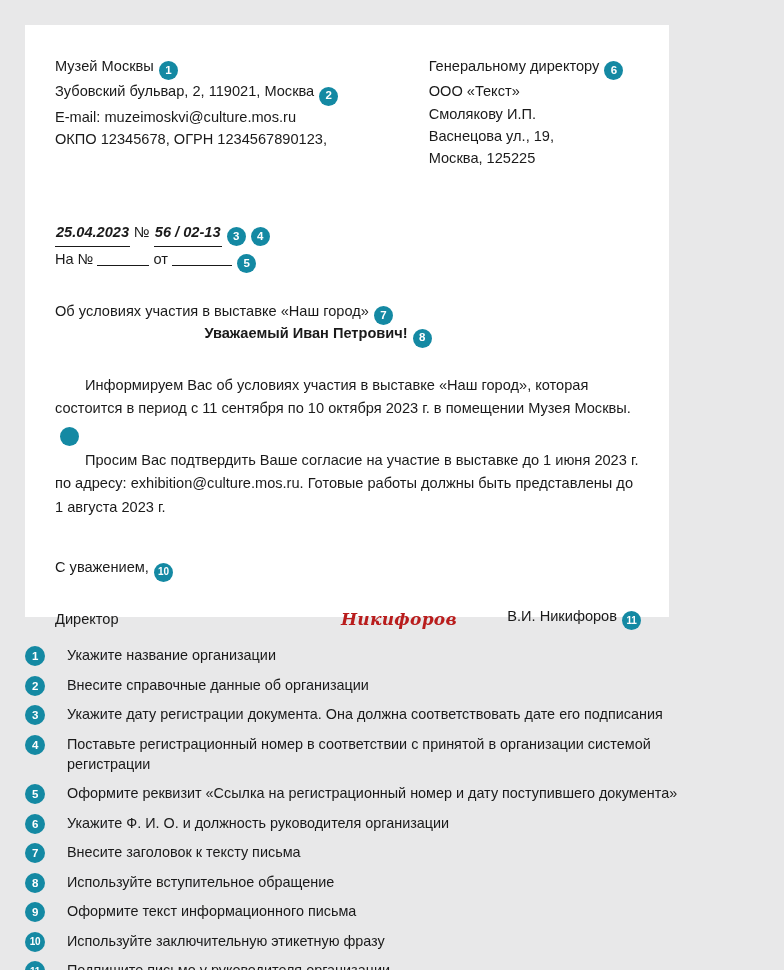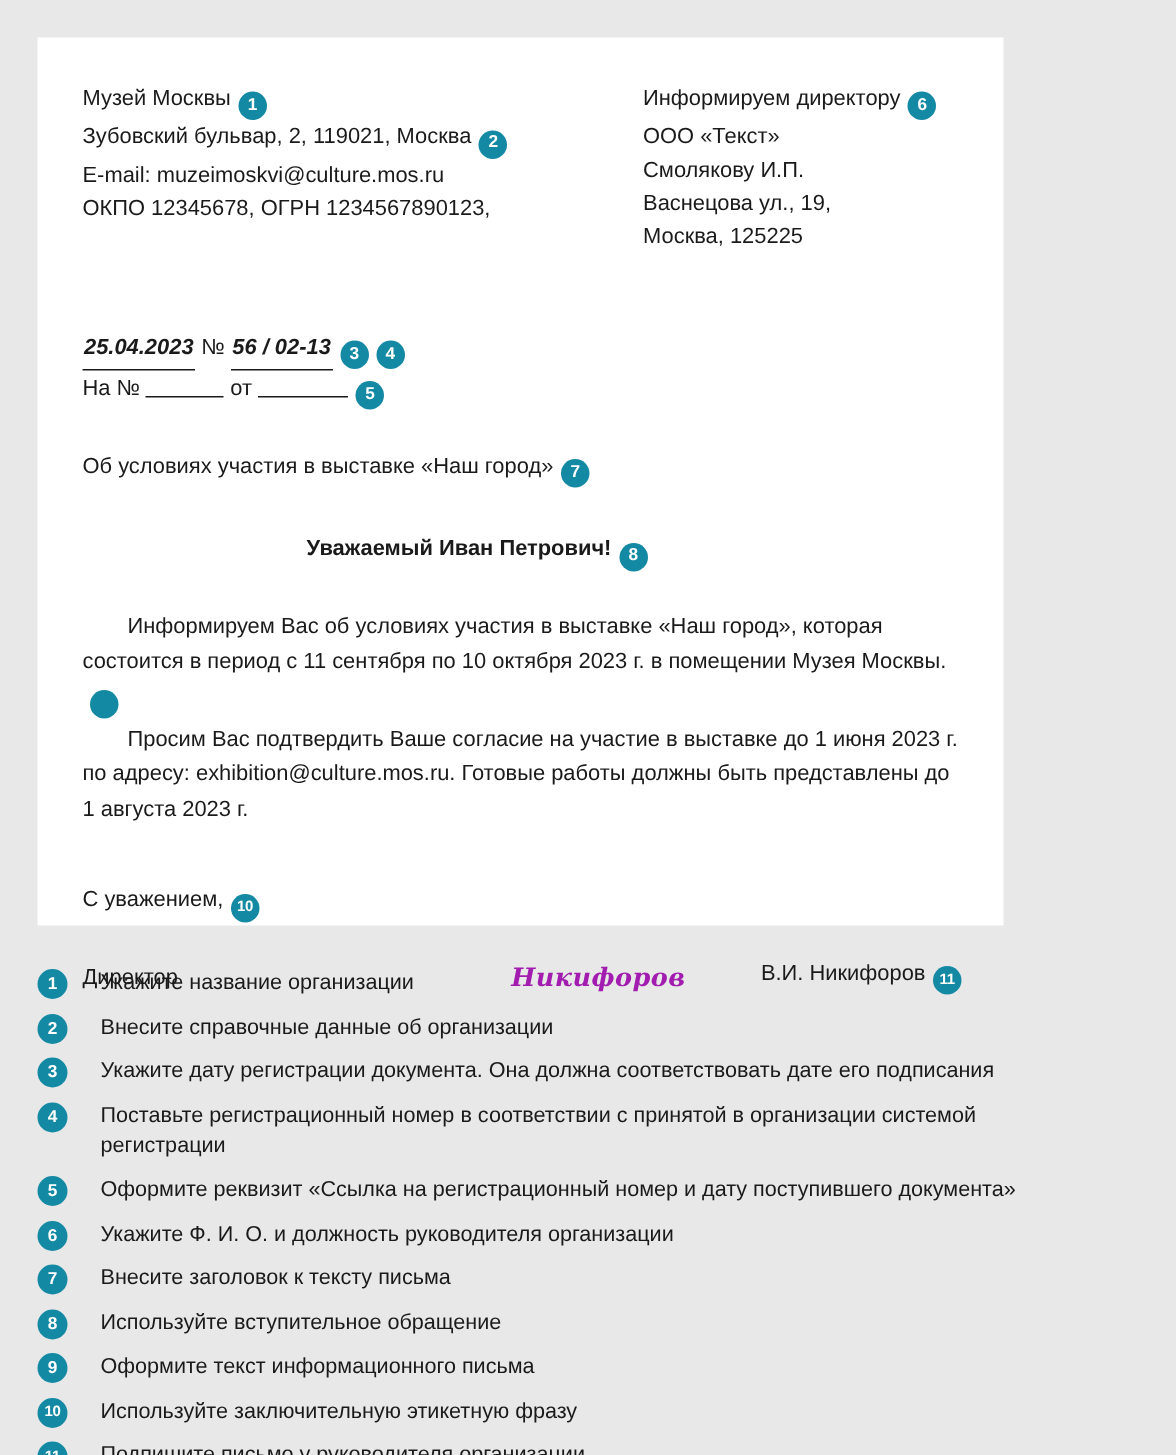--- a/index.html
+++ b/index.html
@@ -90,21 +90,20 @@
 
   
   .subject {
     margin-top: 27px;
     font-size: 14.6px;
     line-height: 22px;
   }
 
   
   .salutation {
-    margin-top: 33px;
     text-align: center;
     font-size: 14.6px;
     font-weight: 700;
     padding-right: 60px;
   }
 
   
   .body-block { margin-top: 26px; }
   .para {
     font-size: 14.6px;
@@ -124,21 +123,21 @@
   .sign-row {
     margin-top: 26px;
     display: flex;
     align-items: center;
     font-size: 14.6px;
   }
   .sign-pos   { width: 250px; }
   .sign-name-scribble {
     width: 230px;
     text-align: center;
-    color: #a21caf;
+    color: #b91c1c;
     font-style: italic;
     font-weight: 700;
     font-size: 17px;
     font-family: "DejaVu Serif", serif;
     letter-spacing: 0.3px;
   }
   .sign-fio {
     flex: 1;
     text-align: right;
     white-space: nowrap;
@@ -192,21 +191,21 @@
       </div>
       <div class="line">
         <span>Зубовский бульвар, 2, 119021, Москва</span><span class="badge">2</span>
       </div>
       <div class="line">E-mail: muzeimoskvi@culture.mos.ru</div>
       <div class="line">ОКПО 12345678, ОГРН 1234567890123,</div>
     </div>
 
     <div class="col-right">
       <div class="line">
-        <span>Информируем директору</span><span class="badge">6</span>
+        <span>Генеральному директору</span><span class="badge">6</span>
       </div>
       <div class="line">ООО «Текст»</div>
       <div class="line">Смолякову И.П.</div>
       <div class="line">Васнецова ул., 19,</div>
       <div class="line">Москва, 125225</div>
     </div>
   </div>
 
   <div class="regblock">
     <div class="regline">

